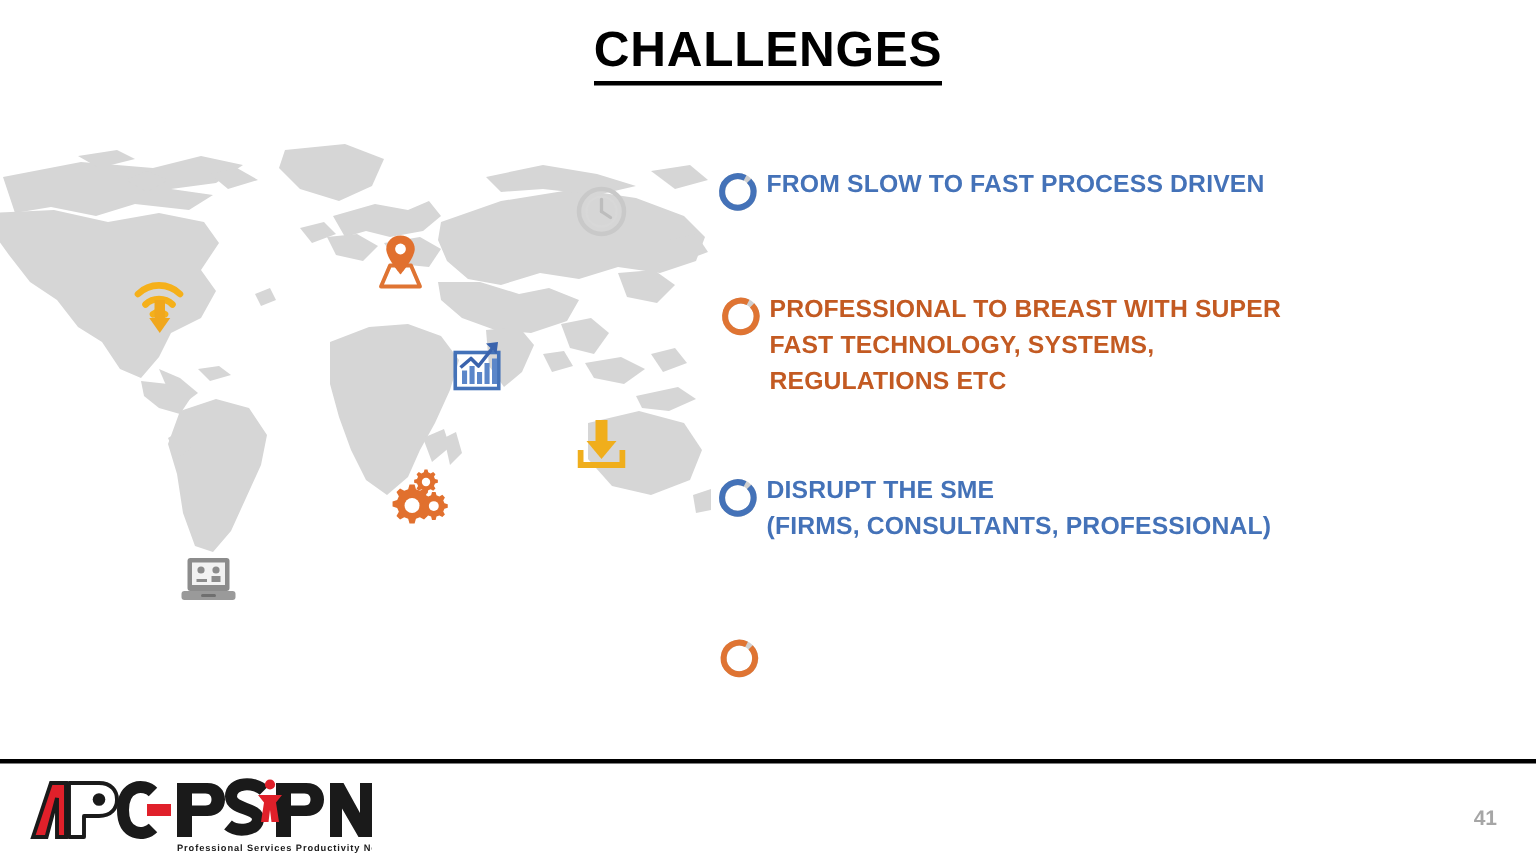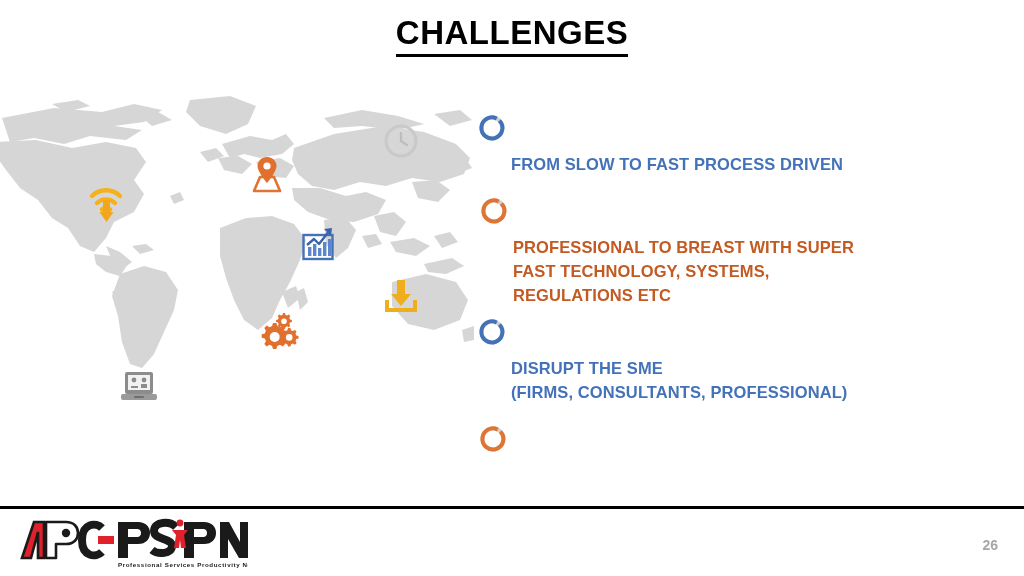--- a/index.html
+++ b/index.html
@@ -85,21 +85,20 @@
     margin-right: 4px;
   }
   .bullet-marker svg { display: block; }
   .bullet-text {
     font-size: 16.5px;
     font-weight: bold;
     line-height: 1.44;
     letter-spacing: 0.1px;
     white-space: pre-line;
     font-family: "Liberation Sans", sans-serif;
-    margin-top: 41px;
   }
   .blue  { color: #4472b8; }
   .orange{ color: #c35a22; }
 
   #bullet-0 { top: 0px;   left: 0px; }
   #bullet-1 { top: 83px;  left: 2px; }
   #bullet-2 { top: 204px; left: 0px; }
   #bullet-3 { top: 311px; left: 1px; }
 
   
@@ -352,15 +351,15 @@
       </g>
 
       <g>
         <circle cx="162" cy="5" r="3.4" fill="#e0202a"></circle>
         <path d="M154 12 L170 12 L166 17 L168 30 L163 30 L162 22 L161 30 L156 30 L158 17 Z" fill="#e0202a"></path>
       </g>
       <text x="100" y="49" font-family="'Liberation Sans', sans-serif" font-size="6.2" font-weight="bold" fill="#1a1a1a" letter-spacing="0.6">Professional Services Productivity Nexus</text>
     </svg>
   </div>
 
-  <div id="page-number">26</div>
+  <div id="page-number">41</div>
 
 </div>
 
 </body></html>

